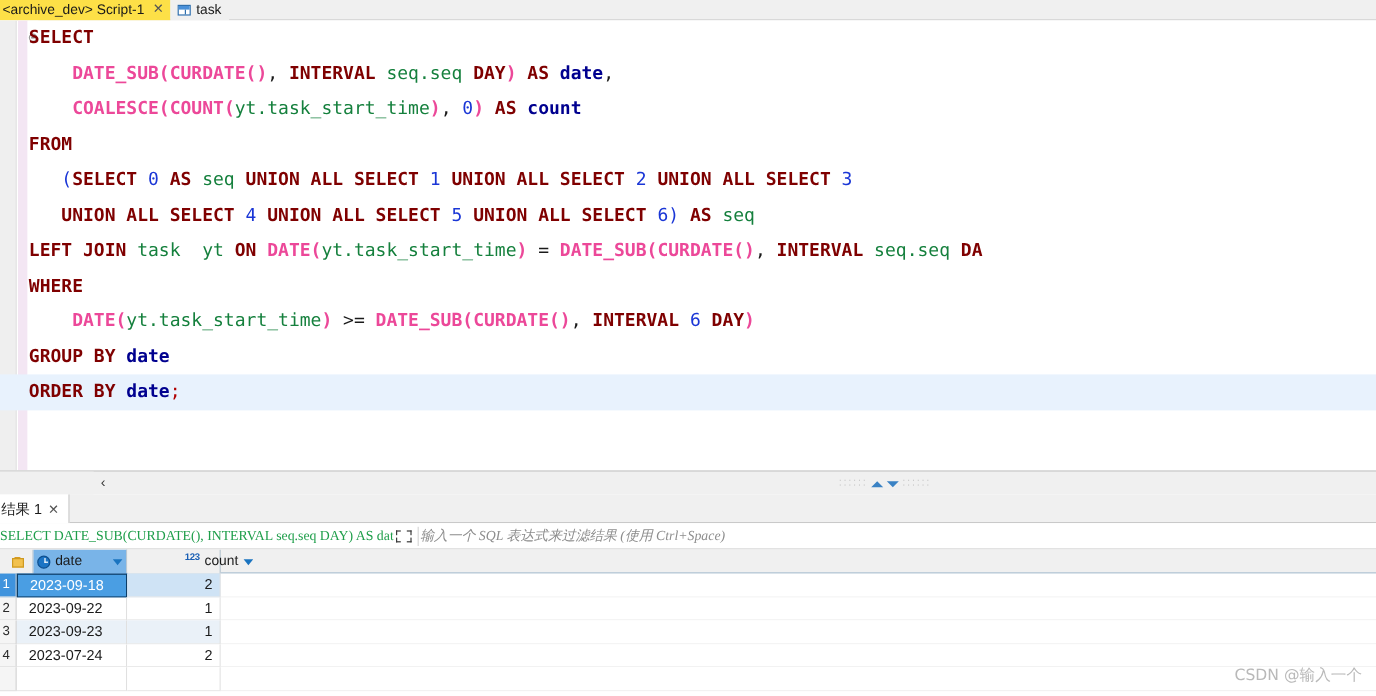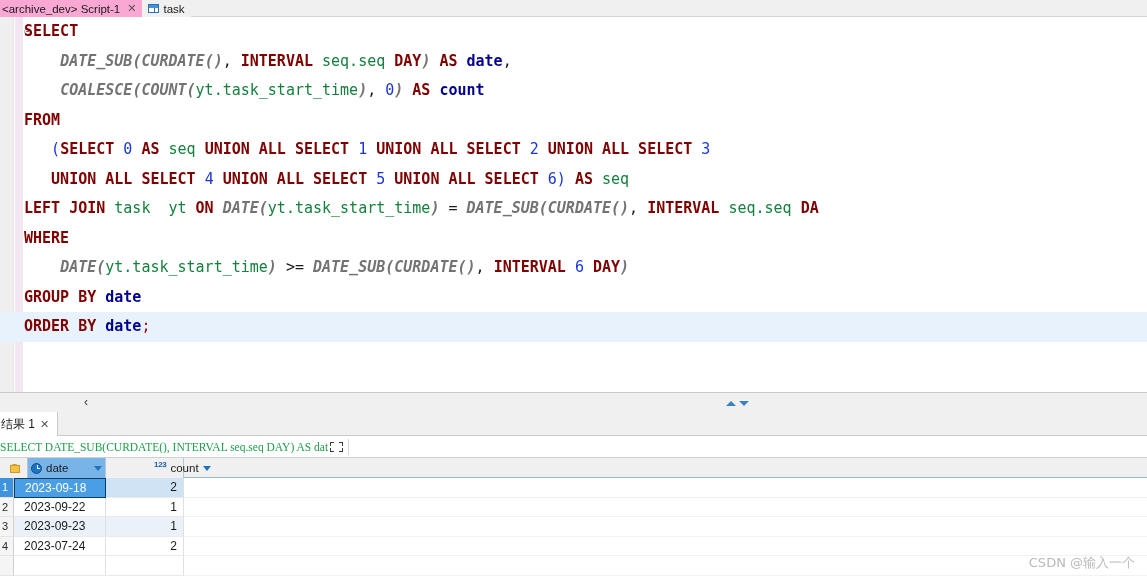--- a/index.html
+++ b/index.html
@@ -17,21 +17,21 @@
   .tabbar {
     position: absolute; top: 0; left: 0; width: 1147px; height: 17px;
     background: #f0f0f0;
     border-bottom: 1px solid #d4d4d4;
     display: flex; align-items: stretch;
     font-size: 11.5px; color: #1a1a1a;
   }
   .tab {
     display: flex; align-items: center; gap: 4px;
     padding: 0 6px 0 2px;
-    background: #f9a8d4;
+    background: #fde047;
     height: 17px;
     white-space: nowrap;
   }
   .tab.inactive { background: #f0f0f0; padding-left: 6px; }
   .tab .close-x {
     font-size: 11px; color: #555; margin-left: 3px; line-height: 1;
   }
   .tbl-icon {
     width: 11px; height: 9px; position: relative; display: inline-block;
     border: 1px solid #2f6fad; background: #ffffff;
@@ -82,21 +82,21 @@
     white-space: pre;
   }
   .code .ln { display: block; height: 29.5px; }
   .code .ln.current {
     background: #e8f2fd;
     position: relative;
     margin-left: -24px; padding-left: 24px;
     width: 1171px;
   }
   .kw   { color: #7f0000; font-weight: bold; }
-  .fn   { color: #737373; font-weight: bold; font-style: italic; }
+  .fn   { color: #ec4899; font-weight: bold; }
   .id   { color: #15803d; }
   .num  { color: #1a36d6; }
   .col  { color: #00008f; font-weight: bold; }
   .pun  { color: #1a1a1a; }
   .semi { color: #b00000; }
 
   
   .split-zone {
     position: absolute; top: 392px; left: 0; width: 1147px; height: 20px;
     background: #f0f0f0; border-top: 1px solid #c9c9c9;
@@ -308,20 +308,21 @@
 
   <div class="filterbar">
     <span class="filter-sql">SELECT DATE_SUB(CURDATE(), INTERVAL seq.seq DAY) AS dat</span>
     <span class="expand-ico">
       <i class="tl"></i>
         <i class="tr"></i>
         <i class="bl"></i>
         <i class="br"></i>
     </span>
     <span class="filter-div"></span>
+    <span class="filter-hint">输入一个 SQL 表达式来过滤结果 (使用 Ctrl+Space)</span>
   </div>
 
   <div class="grid">
     <div class="grid-head">
       <div class="hc corner">
         <span class="lock-ico"></span>
       </div>
       <div class="hc date">
         <span class="clock-ico"></span>
         <span class="hc-label">date</span>

